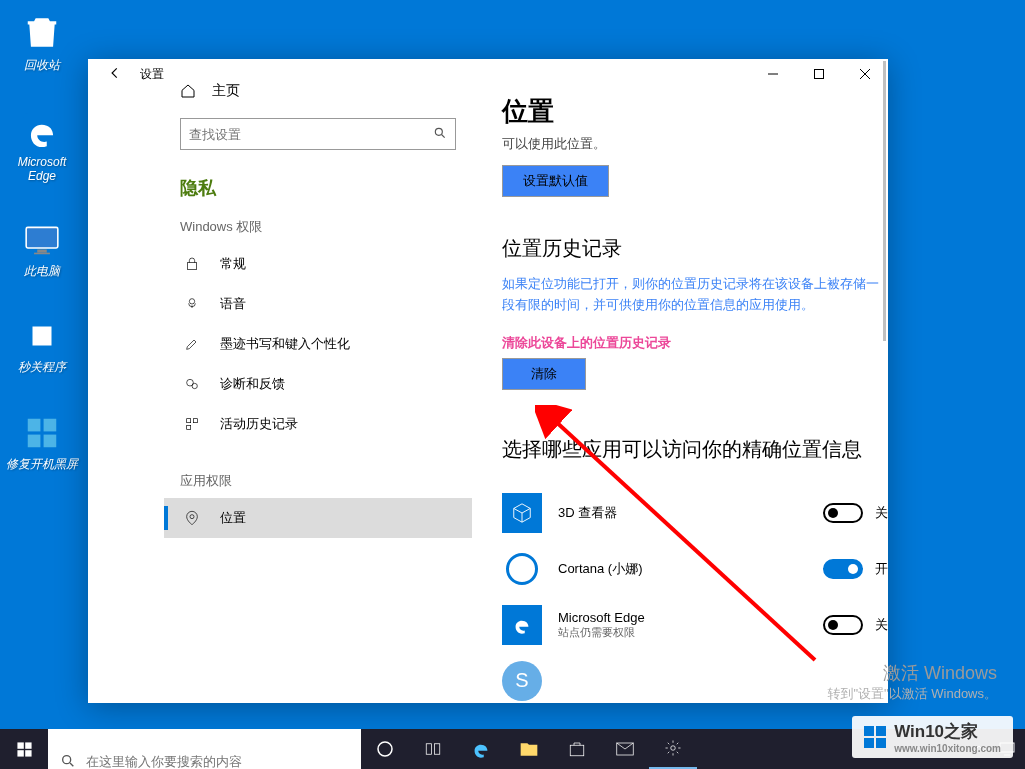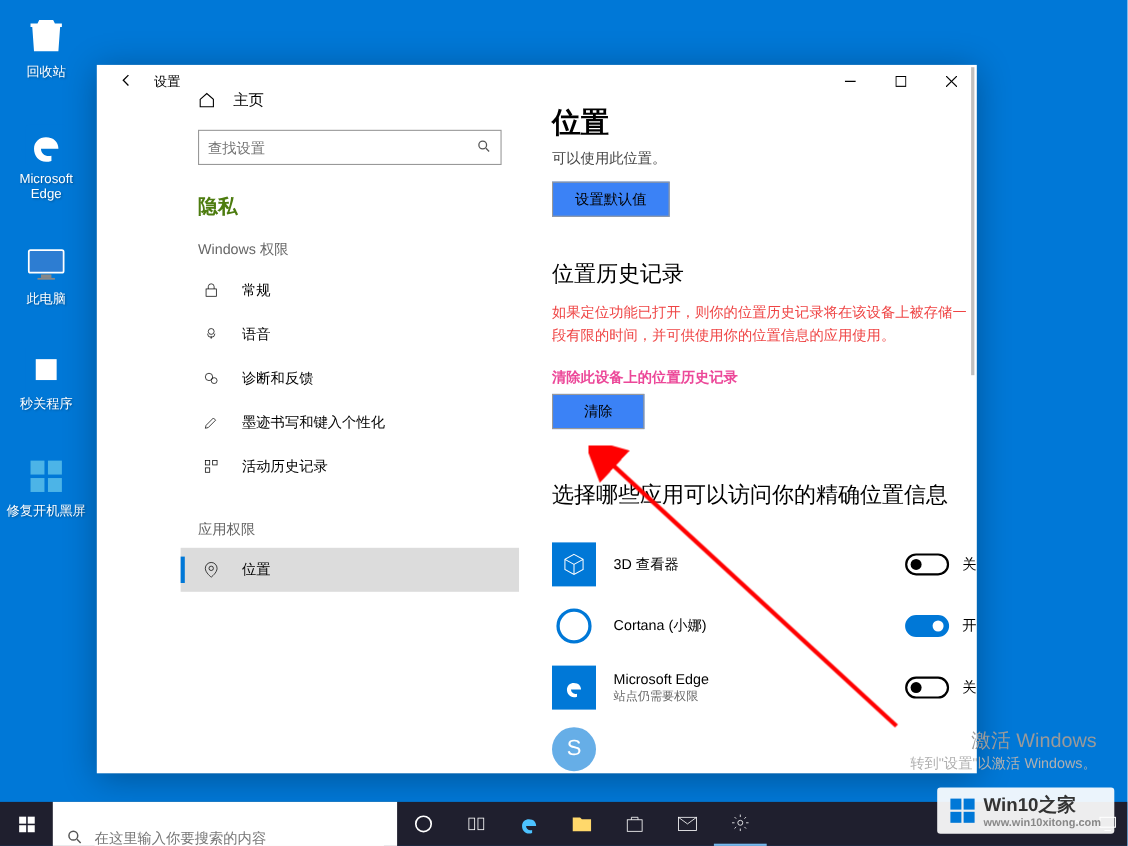--- a/index.html
+++ b/index.html
@@ -1,21 +1,21 @@
 <!DOCTYPE html>
 <html><head>
 <meta charset="utf-8">
 <style>
 * { margin: 0; padding: 0; box-sizing: border-box; font-family: "Microsoft YaHei", "Segoe UI", sans-serif; }
 body { width: 1025px; height: 769px; background: #0078d7; overflow: hidden; position: relative; }
 
 
 .desktop-icon { position: absolute; width: 74px; left: 5px; display:flex; flex-direction:column; align-items:center; color:#fff; font-size:12px; text-align:center; cursor:pointer; }
 .desktop-icon .icon-box { width: 40px; height: 40px; display:flex; align-items:center; justify-content:center; margin-bottom:3px;}
-.desktop-icon span { text-shadow: 1px 1px 2px rgba(0,0,0,0.3); }
+.desktop-icon span { text-shadow: 1px 1px 2px rgba(0,0,0,0.3); font-style: italic; }
 
 
 .settings-window { position:absolute; left:88px; top:59px; width:800px; height:644px; background:#fff; box-shadow:0 4px 30px rgba(0,0,0,0.3); display:flex; flex-direction:row; }
 .titlebar { height:30px; display:flex; align-items:center; padding-left:20px; }
 .titlebar .back { width:16px; height:16px; font-size:14px; color:#000; margin-right:16px; cursor:pointer;}
 .titlebar .title { font-size:12px; color:#000;}
 .win-controls { position:absolute; right:0; top:0; display:flex;}
 .win-controls div { width:46px; height:30px; display:flex; align-items:center; justify-content:center; cursor:pointer; font-size:11px; color:#000;}
 
 .window-body { flex:1; display:flex; overflow:hidden; }
@@ -30,21 +30,21 @@
 .nav-item.selected { background:#dcdcdc; position:relative;}
 .nav-item.selected::before { content:""; position:absolute; left:0; top:8px; bottom:8px; width:4px; background:#0078d7;}
 .nav-icon { width:16px; height:16px; display:inline-flex; align-items:center; justify-content:center;}
 
 .content { flex:1; padding:35px 0 0 30px; overflow-y:auto; position:relative;}
 .page-title { font-size:26px; font-weight:600; margin-bottom:6px;}
 .desc-cut { font-size:13px; color:#444; margin-bottom:12px;}
 .btn { display:inline-block; background:#3b82f6; border:1px solid #999; padding:6px 20px; font-size:13px; cursor:pointer; color:#000;}
 .section-h { font-size:20px; font-weight:500; margin-top:38px; margin-bottom:12px;}
 .section-h2 { font-size:20px; font-weight:500; margin-top:46px; margin-bottom:22px;}
-.section-desc { font-size:13px; color:#ef4444; line-height:1.6; max-width:420px;}
+.section-desc { font-size:13px; color:#3b82f6; line-height:1.6; max-width:420px;}
 .subtext { font-size:13px; color:#ec4899; margin-top:18px; margin-bottom:6px;font-weight:bold;}
 .app-row { display:flex; align-items:center; padding:8px 0; max-width:440px;}
 .app-icon { width:40px; height:40px; display:flex; align-items:center; justify-content:center; margin-right:16px; font-size:20px; color:#fff;}
 .app-icon.blue { background:#0078d7;}
 .app-name { flex:1; font-size:13px; color:#000;}
 .app-sub { font-size:11px; color:#666;}
 .toggle-wrap { display:flex; align-items:center; gap:12px;}
 .toggle { width:40px; height:20px; border:2px solid #000; border-radius:20px; position:relative; cursor:pointer;}
 .toggle .knob { width:10px; height:10px; background:#000; border-radius:50%; position:absolute; top:3px; left:3px;}
 .toggle.on { background:#0078d7; border-color:#0078d7;}
@@ -189,33 +189,33 @@
             <svg width="16" height="16" viewBox="0 0 24 24">
               <circle cx="12" cy="8" r="4" stroke="#000" fill="none"></circle>
               <path d="M12 14v4M7 11a5 5 0 0010 0" stroke="#000" fill="none"></path>
             </svg>
           </span>
           <span>语音</span>
         </div>
       <div class="nav-item">
           <span class="nav-icon">
             <svg width="16" height="16" viewBox="0 0 24 24">
+              <path d="M4 20l4-1 10-10-3-3L5 16l-1 4z" stroke="#000" fill="none"></path>
+            </svg>
+          </span>
+          <span>墨迹书写和键入个性化</span>
+        </div>
+      <div class="nav-item">
+          <span class="nav-icon">
+            <svg width="16" height="16" viewBox="0 0 24 24">
               <circle cx="9" cy="10" r="5" stroke="#000" fill="none"></circle>
               <circle cx="16" cy="15" r="4" stroke="#000" fill="none"></circle>
             </svg>
           </span>
           <span>诊断和反馈</span>
-        </div>
-      <div class="nav-item">
-          <span class="nav-icon">
-            <svg width="16" height="16" viewBox="0 0 24 24">
-              <path d="M4 20l4-1 10-10-3-3L5 16l-1 4z" stroke="#000" fill="none"></path>
-            </svg>
-          </span>
-          <span>墨迹书写和键入个性化</span>
         </div>
       <div class="nav-item">
           <span class="nav-icon">
             <svg width="16" height="16" viewBox="0 0 24 24">
               <rect x="4" y="4" width="6" height="6" stroke="#000" fill="none"></rect>
               <rect x="14" y="4" width="6" height="6" stroke="#000" fill="none"></rect>
               <rect x="4" y="14" width="6" height="6" stroke="#000" fill="none"></rect>
             </svg>
           </span>
           <span>活动历史记录</span>

